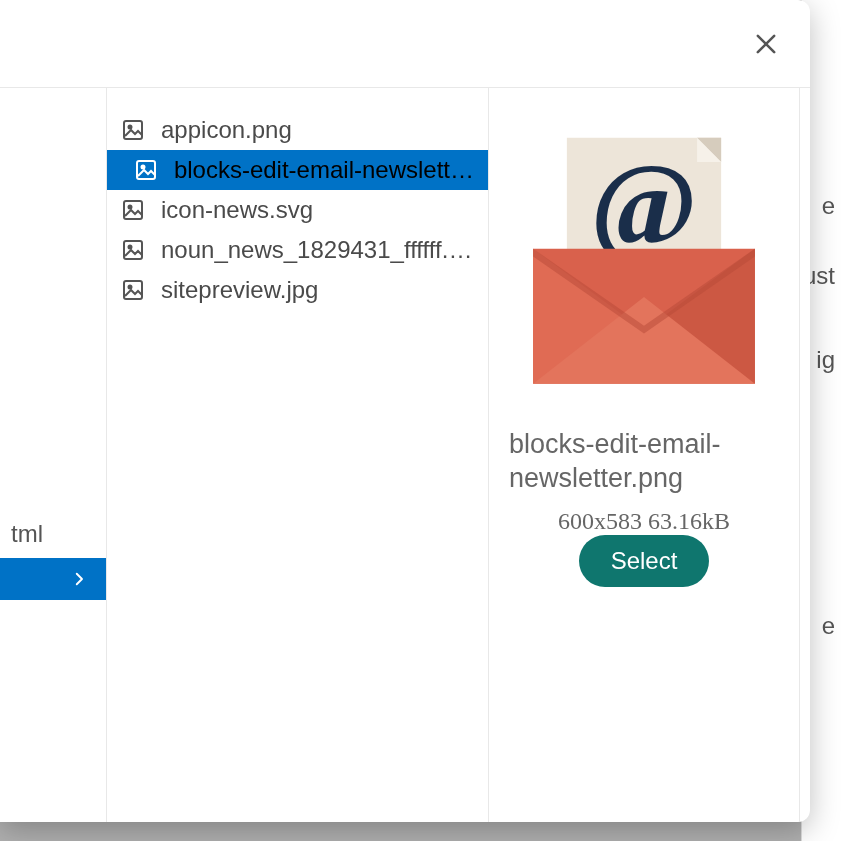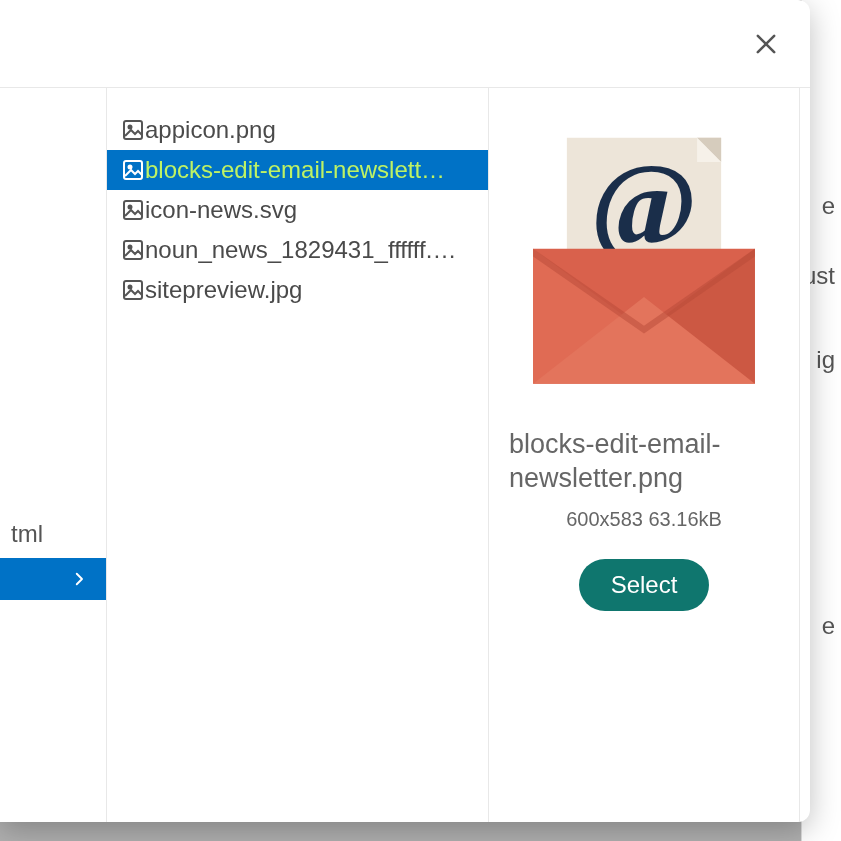--- a/index.html
+++ b/index.html
@@ -89,33 +89,34 @@
     .file-list-col {
       width: 450px;
       border-left: 1px solid #e8e8e8;
       border-right: 1px solid #e8e8e8;
       margin-left: 106px;
       padding-top: 22px;
     }
     .file-item {
       display: flex;
       align-items: center;
-      gap: 0;
+      gap: 16px;
       padding: 6px 14px 6px 14px;
       font-size: 24px;
       color: #4a4a4a;
       cursor: pointer;
       white-space: nowrap;
       overflow: hidden;
       text-overflow: ellipsis;
       font-weight: 300;
     }
     .file-item.selected {
       background: #0072c6;
-      color: #bef264;
+      color: #000000;
+      justify-content: flex-end;
     }
     .file-item .icon-wrap {
       flex-shrink: 0;
       width: 24px;
       height: 24px;
       display: flex;
       align-items: center;
       justify-content: center;
     }
     .file-label {
@@ -144,23 +145,23 @@
       color: #666;
       font-size: 27px;
       font-weight: 300;
       text-align: left;
       line-height: 1.25;
       max-width: 280px;
       margin-bottom: 12px;
     }
     .preview-meta {
       color: #666;
-      font-size: 20px;
-      font-weight: 300;
-      margin-bottom: 28px;
+      font-size: 24px;
+      font-weight: 300;
+      font-family: Liberation Serif, serif;
     }
     .select-btn {
       background: #0f766e;
       color: #fff;
       border: none;
       border-radius: 26px;
       font-size: 24px;
       font-weight: 300;
       padding: 12px 32px;
       cursor: pointer;

